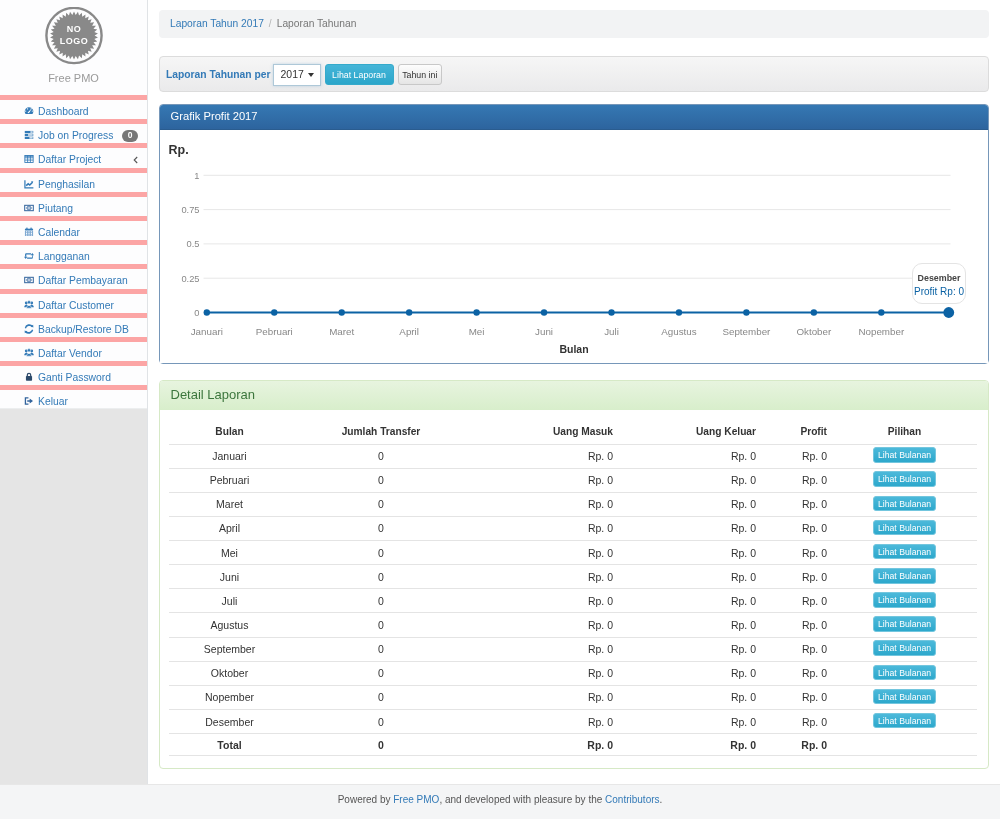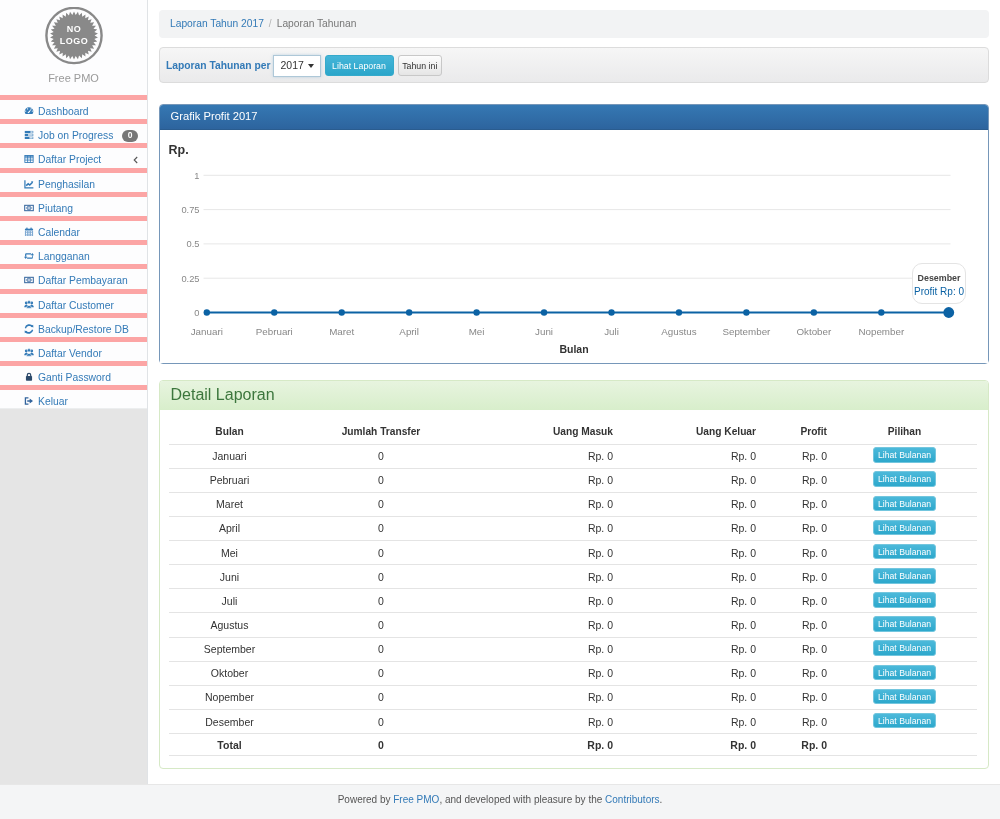--- a/index.html
+++ b/index.html
@@ -18,34 +18,34 @@
 .menu li.last { border-bottom:1px solid #eceeef; }
 .menu li a { display:block; }
 .menu .ic { display:inline-block; width:10px; height:10px; vertical-align:-1px; margin-right:4px; }
 .badge0 { position:absolute; right:9px; top:6.3px; background:#777; color:#fff; border-radius:6px; font-size:8.5px; font-weight:bold; width:16px; height:11.5px; line-height:11.5px; text-align:center; }
 .chev { position:absolute; right:9px; top:8px; }
 
 
 .main { position:absolute; left:148px; top:0; width:852px; height:784px; background:#fff; }
 .breadcrumb { position:absolute; left:11px; top:10px; width:830px; height:28px; background:#f2f3f4; border-radius:4px; font-size:10.25px; line-height:28px; padding-left:11px; color:#777; }
 .breadcrumb .sep { color:#b3b3b3; padding:0 5px; }
-.well { position:absolute; left:11px; top:47px; width:830px; height:36px; background:linear-gradient(#f6f6f6,#eaeaeb); border:1px solid #dcdcdc; border-radius:4px; }
+.well { position:absolute; left:11px; top:56px; width:830px; height:36px; background:linear-gradient(#f6f6f6,#eaeaeb); border:1px solid #dcdcdc; border-radius:4px; }
 .well label { position:absolute; left:6px; top:0; height:36px; line-height:36px; color:#337ab7; font-weight:bold; font-size:10.3px; }
 .sel { position:absolute; left:113px; top:7.3px; width:48px; height:21.5px; background:#fff; border:1px solid #aec8d8; border-radius:0; font-size:10.5px; line-height:19.5px; padding-left:6.5px; color:#333; box-shadow:0 0 3px rgba(100,160,200,.35); }
 .sel .car { position:absolute; right:6px; top:8px; width:0; height:0; border-left:3px solid transparent; border-right:3px solid transparent; border-top:4px solid #333; }
 .btn { position:absolute; top:7px; height:21px; line-height:20px; border-radius:3px; font-size:8.8px; text-align:center; }
 .btn-info-lg { left:164.5px; width:69px; background:linear-gradient(#45b5d8,#2ba6ca); border:1px solid #35aacb; color:#fff; }
 .btn-default { left:237.5px; width:44.5px; background:linear-gradient(#fdfdfd,#e5e5e5); border:1px solid #c8c8c8; color:#333; }
 
 
 .panel { position:absolute; left:10.5px; width:830px; border-radius:4px; }
 .panel-primary { top:104px; height:260px; border:1px solid #7697b9; }
 .panel-primary .ph { height:24.6px; background:linear-gradient(#3578b3,#2d649e); border-bottom:1px solid #2a5c8f; color:#fff; font-size:11.2px; line-height:23.6px; padding-left:11px; border-radius:3px 3px 0 0; }
 .panel-success { top:380px; height:388.5px; border:1px solid #d6e9c6; }
-.panel-success .ph { height:28.5px; background:linear-gradient(#e7f4df,#d8eecb); color:#3c763d; font-size:16px; line-height:28.5px; padding-left:11px; border-radius:3px 3px 0 0; }
+.panel-success .ph { height:28.5px; background:linear-gradient(#e7f4df,#d8eecb); color:#3c763d; font-size:13px; line-height:28.5px; padding-left:11px; border-radius:3px 3px 0 0; }
 
 
 .chart-wrap { position:relative; width:828px; height:233.5px; background:#fff; }
 .tooltip { position:absolute; left:752.5px; top:133px; width:54px; height:41px; background:#fff; border:1px solid #e4e4e4; border-radius:10px; text-align:center; }
 .tooltip .t1 { font-size:8.9px; font-weight:bold; color:#444; margin-top:9px; }
 .tooltip .t2 { font-size:10px; color:#0b62a4; margin-top:3px; }
 
 
 .tbl-wrap { padding:6.5px 11.5px 0 9.5px; background:#fff; }
 table { border-collapse:collapse; width:808px; table-layout:fixed; font-size:10.5px; color:#333; }

